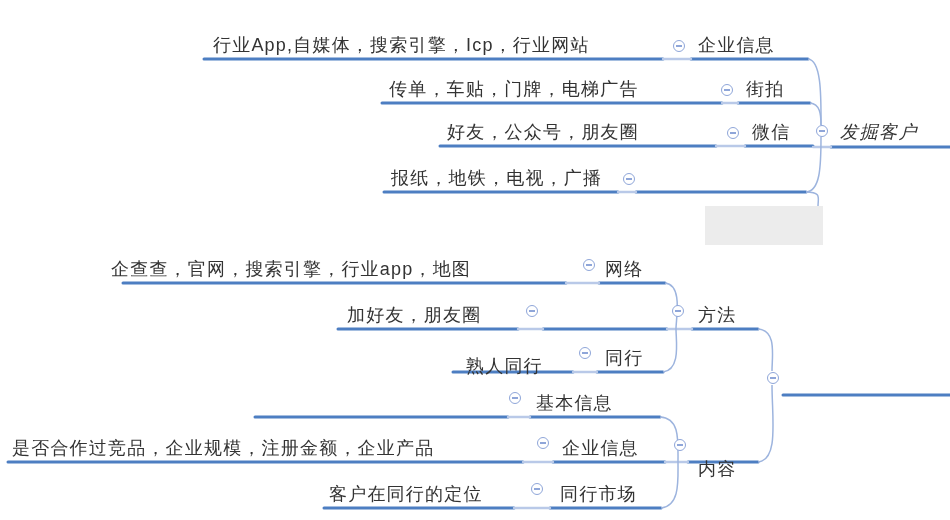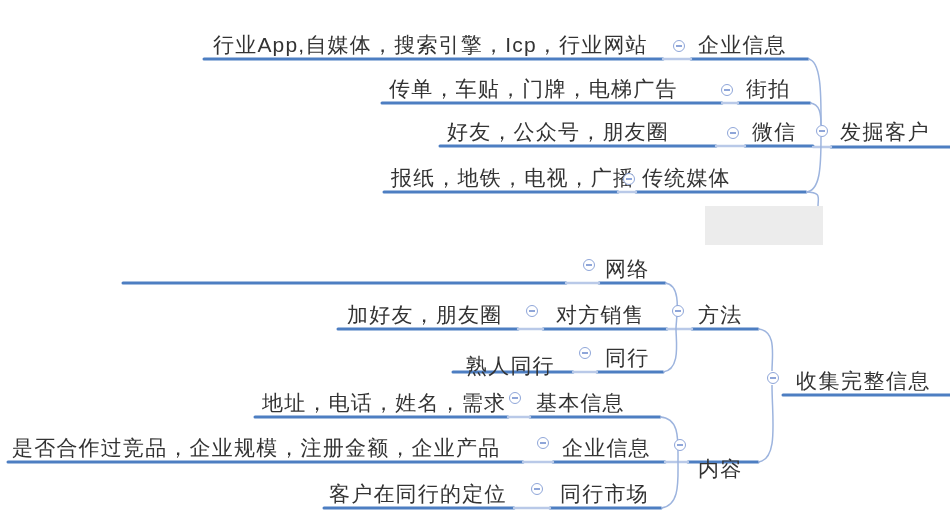--- a/index.html
+++ b/index.html
@@ -3,24 +3,24 @@
 <meta charset="utf-8">
 <style>
   html,body{margin:0;padding:0;background:#fff;}
   .canvas{
     position:relative;width:950px;height:520px;overflow:hidden;background:#ffffff;
     font-family:"Liberation Sans","DejaVu Sans",sans-serif;
   }
   .lines{position:absolute;left:0;top:0;}
   .topic{
     position:absolute;white-space:nowrap;
-    font-size:21px;line-height:24px;letter-spacing:1.2px;
+    font-size:18px;line-height:24px;letter-spacing:1.2px;
     color:#333333;cursor:default;
   }
-  .root-topic{letter-spacing:1.5px;}
+  .root-topic{letter-spacing:1.5px;font-style:italic;}
   .collapse{
     position:absolute;width:12px;height:12px;box-sizing:border-box;
     border:1.5px solid #8fa6d9;border-radius:50%;background:#ffffff;
   }
   .collapse i{
     position:absolute;left:2px;right:2px;top:50%;margin-top:-1px;height:1.5px;
     background:#8fa6d9;display:block;
   }
   .placeholder{
     position:absolute;left:705px;top:206px;width:118px;height:39px;
@@ -99,31 +99,28 @@
 
   <div class="placeholder"></div>
 
   <div class="topic" style="left:213px;top:33px">行业App,自媒体，搜索引擎，Icp，行业网站</div>
   <div class="topic" style="left:698px;top:33px">企业信息</div>
   <div class="topic" style="left:389px;top:77px">传单，车贴，门牌，电梯广告</div>
   <div class="topic" style="left:746px;top:77px">街拍</div>
   <div class="topic" style="left:447px;top:120px">好友，公众号，朋友圈</div>
   <div class="topic" style="left:752px;top:120px">微信</div>
   <div class="topic" style="left:391px;top:166px">报纸，地铁，电视，广播</div>
-  <div class="topic" style="left:642px;top:166px">传统媒体</div>
   <div class="topic root-topic" style="left:840px;top:120px">发掘客户</div>
 
+  <div class="topic" style="left:111px;top:257px">企查查，官网，搜索引擎，行业app，地图</div>
   <div class="topic" style="left:605px;top:257px">网络</div>
   <div class="topic" style="left:347px;top:303px">加好友，朋友圈</div>
-  <div class="topic" style="left:556px;top:303px">对方销售</div>
   <div class="topic" style="left:698px;top:303px">方法</div>
   <div class="topic" style="left:466px;top:354px">熟人同行</div>
   <div class="topic" style="left:605px;top:346px">同行</div>
-  <div class="topic root-topic" style="left:796px;top:369px">收集完整信息</div>
-  <div class="topic" style="left:262px;top:391px">地址，电话，姓名，需求</div>
   <div class="topic" style="left:536px;top:391px">基本信息</div>
   <div class="topic" style="left:12px;top:436px">是否合作过竞品，企业规模，注册金额，企业产品</div>
   <div class="topic" style="left:562px;top:436px">企业信息</div>
   <div class="topic" style="left:698px;top:457px">内容</div>
   <div class="topic" style="left:329px;top:482px">客户在同行的定位</div>
   <div class="topic" style="left:560px;top:482px">同行市场</div>
 
   <div class="collapse" style="left:673px;top:40px">
       <i></i>
     </div>

